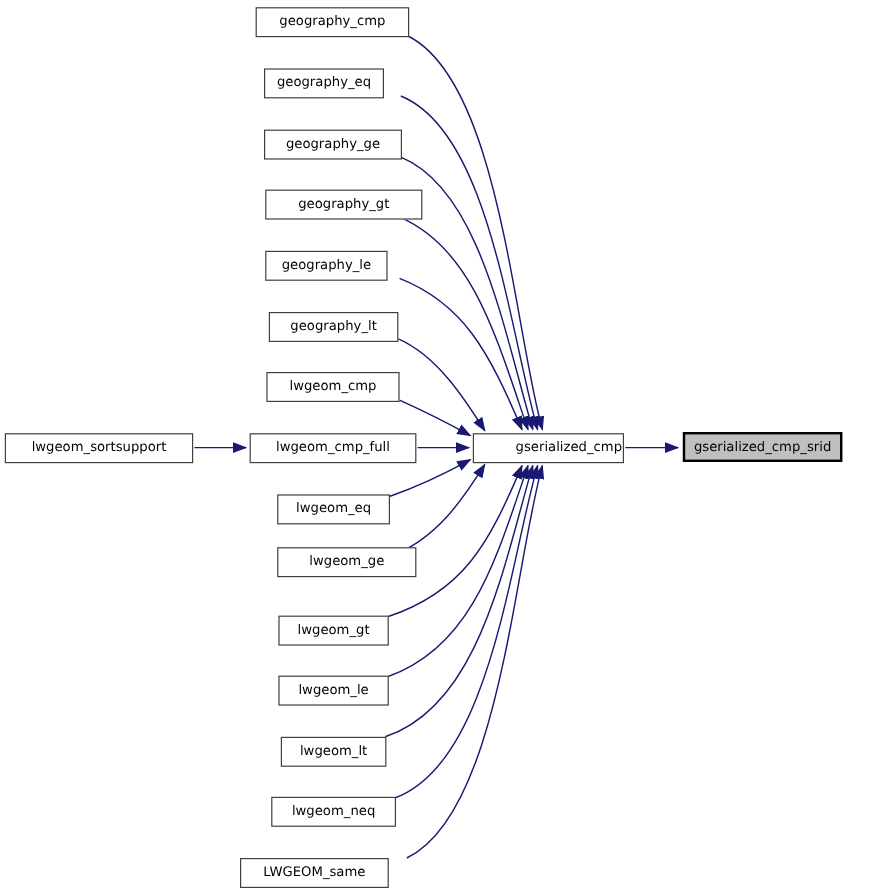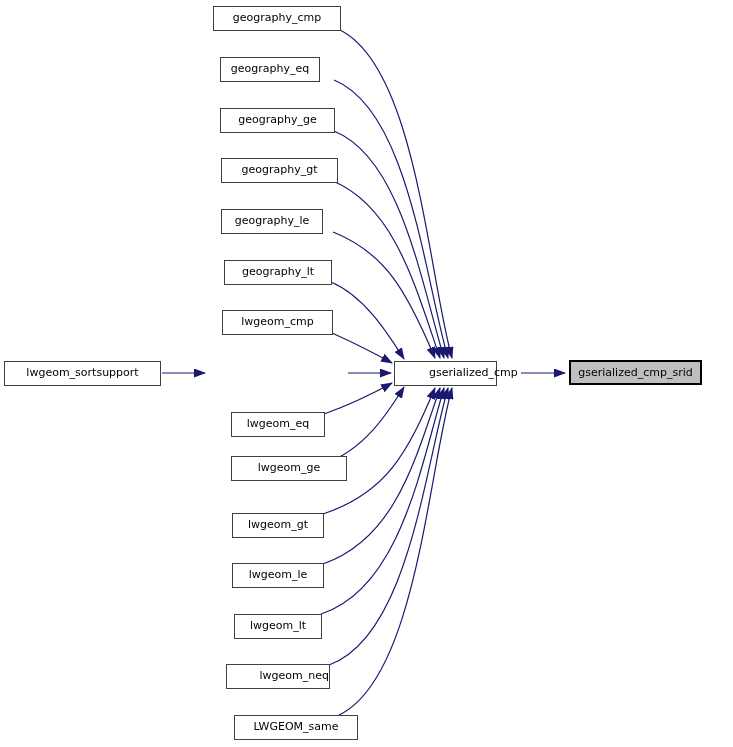--- a/index.html
+++ b/index.html
@@ -70,28 +70,29 @@
     <path class="edge" marker-end="url(#arrow)" d="M323,564 C394,539 414,464 440,388"></path>
     <path class="edge" marker-end="url(#arrow)" d="M321,614 C400,588 420,469 444,388"></path>
     <path class="edge" marker-end="url(#arrow)" d="M329,665 C408,636 424,472 448,388"></path>
     <path class="edge" marker-end="url(#arrow)" d="M339,715 C416,678 428,474 452,388"></path>
     <path class="edge" marker-end="url(#arrow)" d="M521,373 L565,373"></path>
   </svg>
 
   <div class="node" style="left:213px; top:6px;   width:128px;">geography_cmp</div>
   <div class="node" style="left:220px; top:57px;  width:100px;">geography_eq</div>
   <div class="node" style="left:220px; top:108px; width:115px;">geography_ge</div>
-  <div class="node" style="left:221px; top:158px; width:117px;">geography_gt</div>
+  <div class="node" style="left:221px; top:158px; width:131px;">geography_gt</div>
   <div class="node" style="left:221px; top:209px; width:102px;">geography_le</div>
   <div class="node" style="left:224px; top:260px; width:108px;">geography_lt</div>
   <div class="node" style="left:222px; top:310px; width:111px;">lwgeom_cmp</div>
   <div class="node" style="left:4px;   top:361px; width:157px;">lwgeom_sortsupport</div>
-  <div class="node" style="left:394px; top:361px; width:103px;padding-left:34px;">gserialized_cmp</div>
+  <div class="node" style="left:208px; top:361px; width:139px;">lwgeom_cmp_full</div>
+  <div class="node" style="left:394px; top:361px; width:126px;padding-left:34px;">gserialized_cmp</div>
   <div class="node highlighted" style="left:569px; top:360px; width:133px;">gserialized_cmp_srid</div>
   <div class="node" style="left:231px; top:412px; width:94px;">lwgeom_eq</div>
   <div class="node" style="left:231px; top:456px; width:116px;">lwgeom_ge</div>
   <div class="node" style="left:232px; top:513px; width:92px;">lwgeom_gt</div>
   <div class="node" style="left:232px; top:563px; width:92px;">lwgeom_le</div>
   <div class="node" style="left:234px; top:614px; width:88px;">lwgeom_lt</div>
-  <div class="node" style="left:226px; top:664px; width:104px;text-align:right;">lwgeom_neq</div>
-  <div class="node" style="left:234px; top:715px; width:124px;">LWGEOM_same</div>
+  <div class="node" style="left:226px; top:664px; width:104px;">lwgeom_neq</div>
+  <div class="node" style="left:200px; top:715px; width:124px;">LWGEOM_same</div>
 
 </div>
 
 </body></html>

